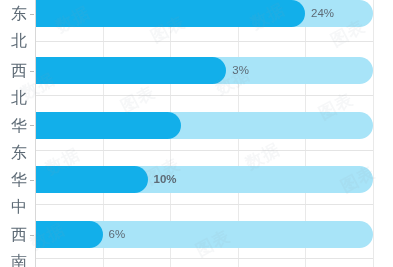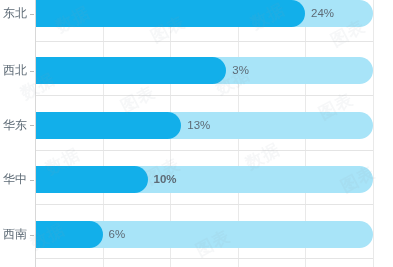--- a/index.html
+++ b/index.html
@@ -107,21 +107,21 @@
     white-space: nowrap;
     z-index: 6;
   }
 
   
   .ylabel {
     position: absolute;
     left: 0;
     width: 27px;
     text-align: right;
-    font-size: 12px;
+    font-size: 16px;
     color: #5d6a75;
     height: 27px;
     line-height: 27px;
     z-index: 6;
   }
   .ytick {
     position: absolute;
     left: 30px;
     width: 4px;
     height: 1px;
@@ -150,21 +150,20 @@
           <div class="bar-value" style="left: 276px;">24%</div>
         </div>
         <div class="row" style="top: 57px;">
           <div class="track"></div>
           <div class="bar" style="width: 191.25px; background: rgb(18, 175, 234);"></div>
           <div class="bar-value" style="left: 197.25px;">3%</div>
         </div>
         <div class="row" style="top: 111.5px;">
           <div class="track"></div>
           <div class="bar" style="width: 146.25px; background: rgb(18, 175, 234);"></div>
-          <div class="bar-value" style="left: 152.25px;">13%</div>
         </div>
         <div class="row" style="top: 166px;">
           <div class="track"></div>
           <div class="bar" style="width: 112.5px; background: rgb(18, 175, 234);"></div>
           <div class="bar-value" style="left: 118.5px; font-weight: bold;">10%</div>
         </div>
         <div class="row" style="top: 221px;">
           <div class="track"></div>
           <div class="bar" style="width: 67.5px; background: rgb(18, 175, 234);"></div>
           <div class="bar-value" style="left: 73.5px;">6%</div>

